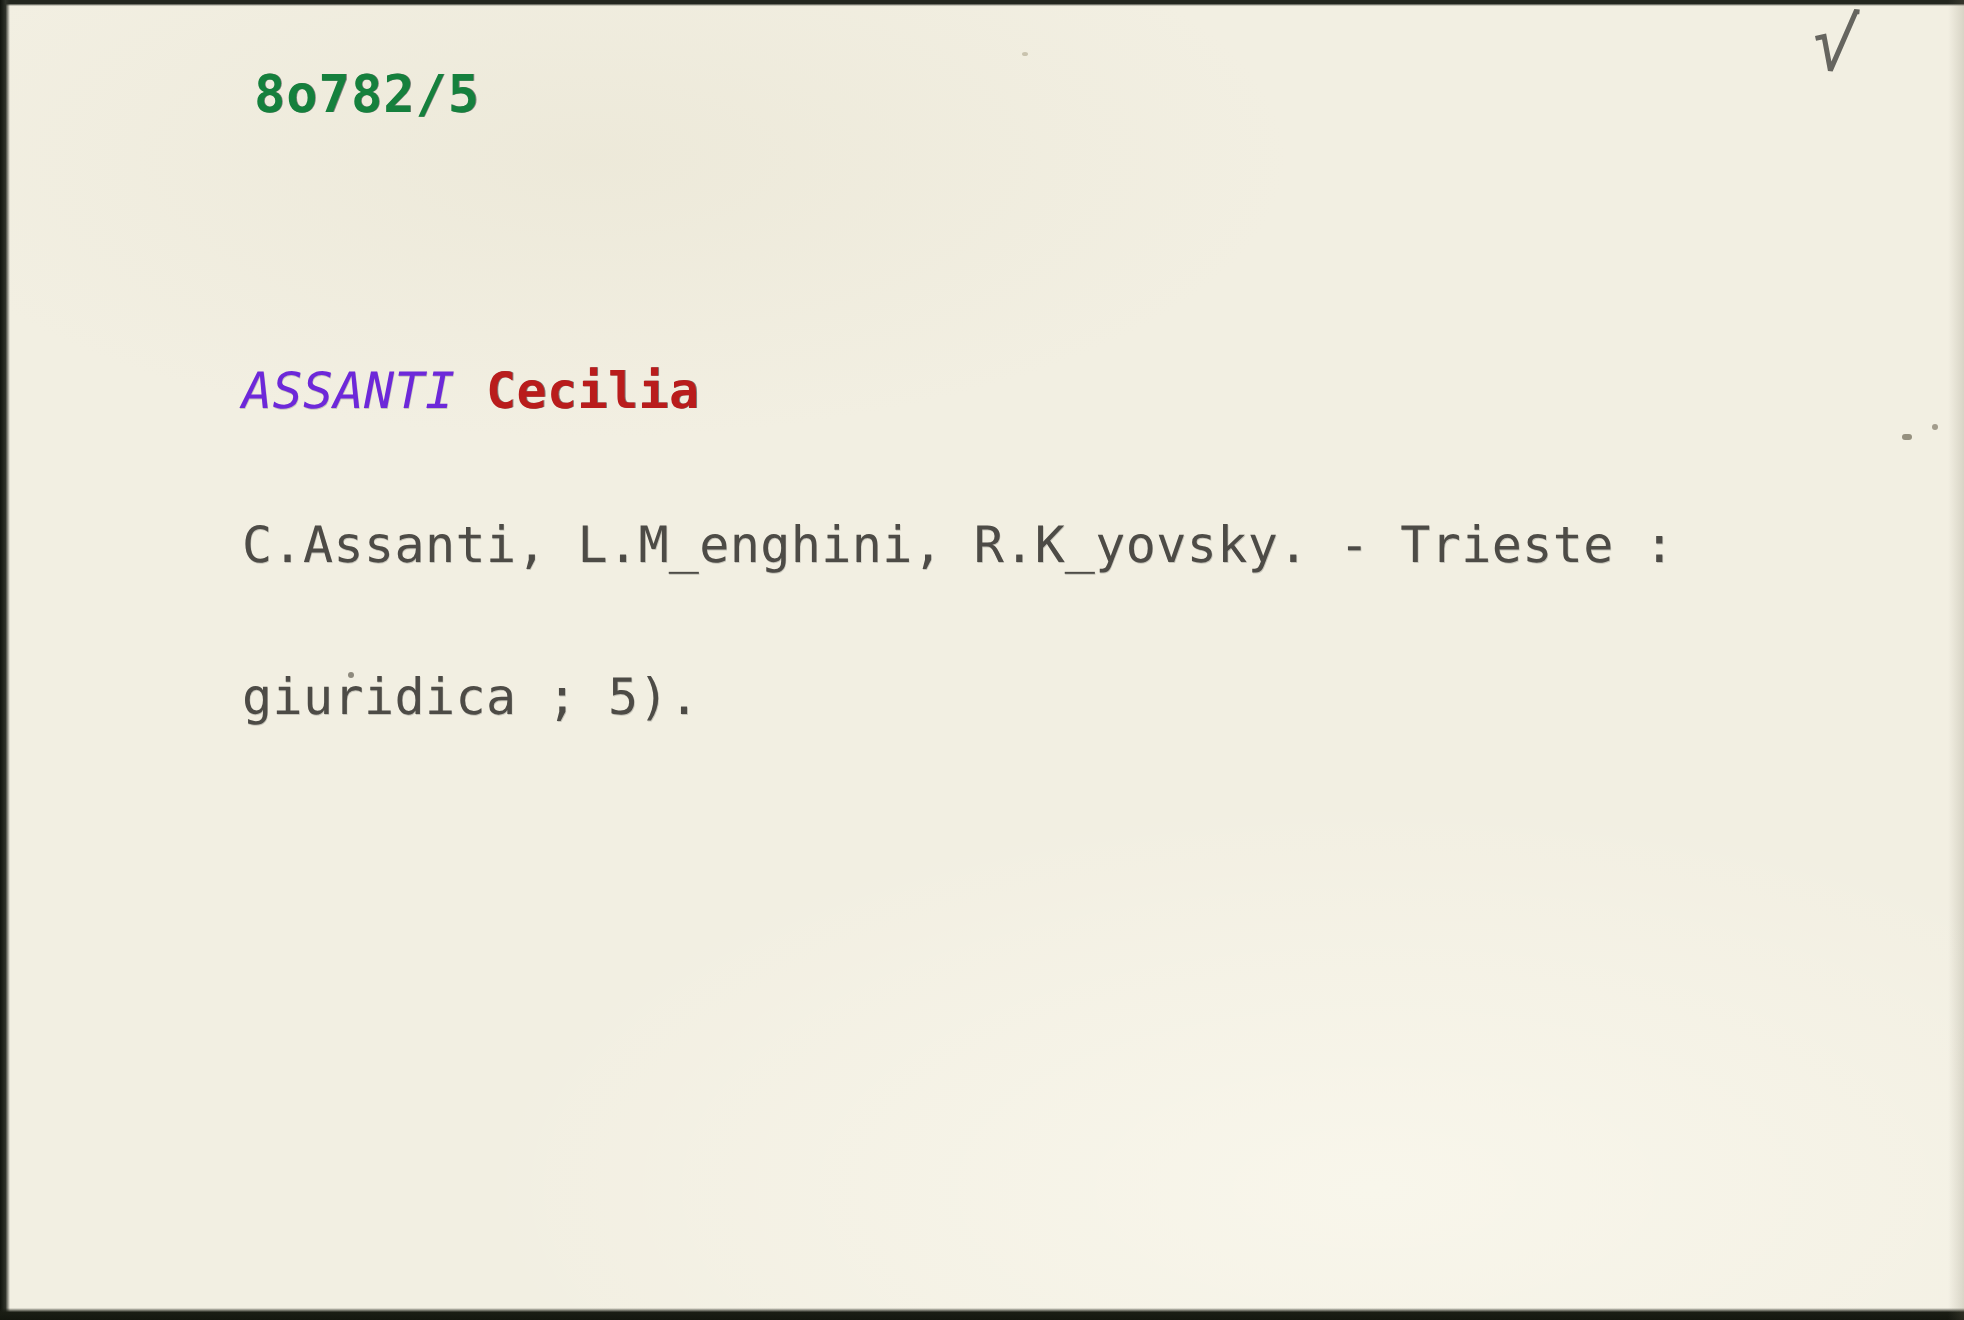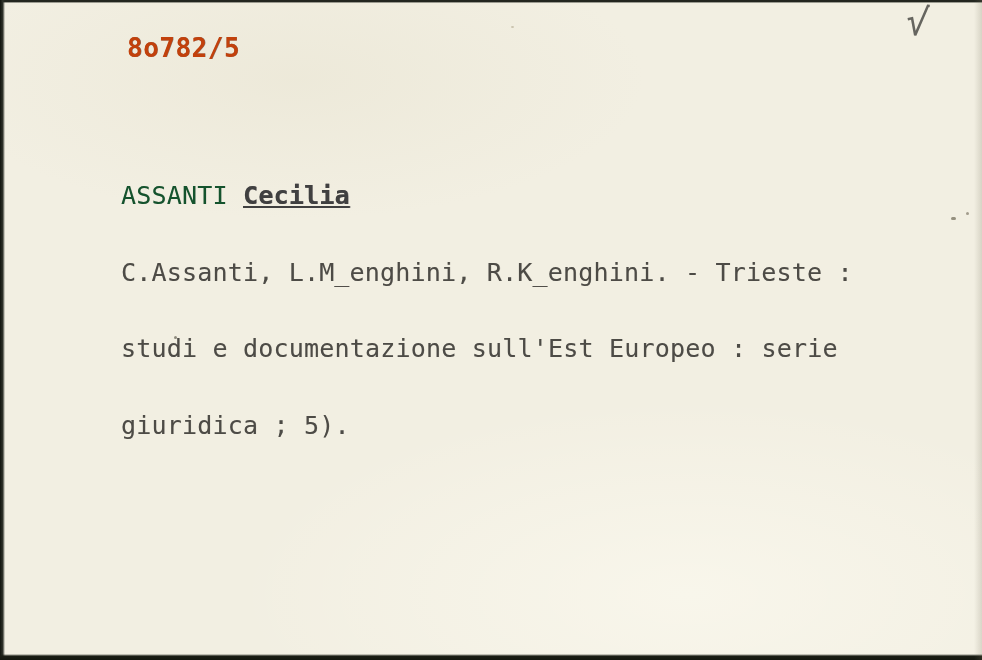--- a/index.html
+++ b/index.html
@@ -40,21 +40,21 @@
       radial-gradient(ellipse 500px 200px at 30% 12%, rgba(222,216,192,0.25) 0%, rgba(222,216,192,0) 70%),
       radial-gradient(ellipse 600px 260px at 70% 90%, rgba(255,253,244,0.5) 0%, rgba(255,253,244,0) 75%);
     pointer-events: none;
   }
 
   .call-number {
     position: absolute; left: 127px; top: 35px;
     font-size: 26px; line-height: 26px;
     font-weight: bold;
     letter-spacing: 0.5px;
-    color: #c2410c;
+    color: #15803d;
     text-shadow: 0.4px 0 0 rgba(50,44,51,0.55);
     text-align: right;
   }
 
   .checkmark {
     position: absolute; left: 906px; top: 0px;
     font-size: 38px; line-height: 44px;
     color: #4e4e49;
     transform: rotate(6deg);
     opacity: 0.85;
@@ -62,26 +62,25 @@
 
   .catalog-entry {
     position: absolute; left: 121px; top: 132px;
     font-size: 25px; line-height: 25.5px;
     letter-spacing: 0.2px;
     color: #4d4b46;
     white-space: pre;
     text-shadow: 0.3px 0.3px 0 rgba(77,75,70,0.25);
   }
   .entry-heading { white-space: pre; }
-  .author-surname { color: #14532d; }
+  .author-surname { color: #6d28d9; font-style: italic; }
   .author-given {
-    color: #404040;
+    color: #b91c1c;
     font-weight: bold;
     text-shadow: 0.5px 0 0 rgba(55,50,59,0.6);
-    text-decoration: underline;
   }
   .entry-line { white-space: pre; }
 
   .speckle { position: absolute; border-radius: 50%; }
   .speckle-1 { left: 174px; top: 336px; width: 3px; height: 3px; background: #8e8a7d; }
   .speckle-2 { left: 951px; top: 217px; width: 5px; height: 3px; background: #95907f; border-radius: 2px; }
   .speckle-3 { left: 966px; top: 212px; width: 3px; height: 3px; background: #a29c8c; }
   .speckle-4 { left: 511px; top: 26px; width: 3px; height: 2px; background: #c9c3ae; }
 </style>
 </head>
@@ -90,22 +89,21 @@
 <div class="scan">
 
   <div class="paper-shade"></div>
 
   <div class="call-number">8o782/5</div>
 
   <div class="checkmark">√</div>
 
   <div class="catalog-entry">
     <div class="entry-heading"><span class="author-surname">ASSANTI </span><span class="author-given">Cecilia</span></div>
-    <div class="entry-line">C.Assanti, L.M̲enghini, R.K̲enghini. - Trieste :</div>
-    <div class="entry-line">studi e documentazione sull'Est Europeo : serie</div>
+    <div class="entry-line">C.Assanti, L.M̲enghini, R.K̲yovsky. - Trieste :</div>
     <div class="entry-line">giuridica ; 5).</div>
   </div>
 
   <div class="speckle speckle-1"></div>
   <div class="speckle speckle-2"></div>
   <div class="speckle speckle-3"></div>
   <div class="speckle speckle-4"></div>
 
   <div class="edge-top"></div>
   <div class="edge-left"></div>

